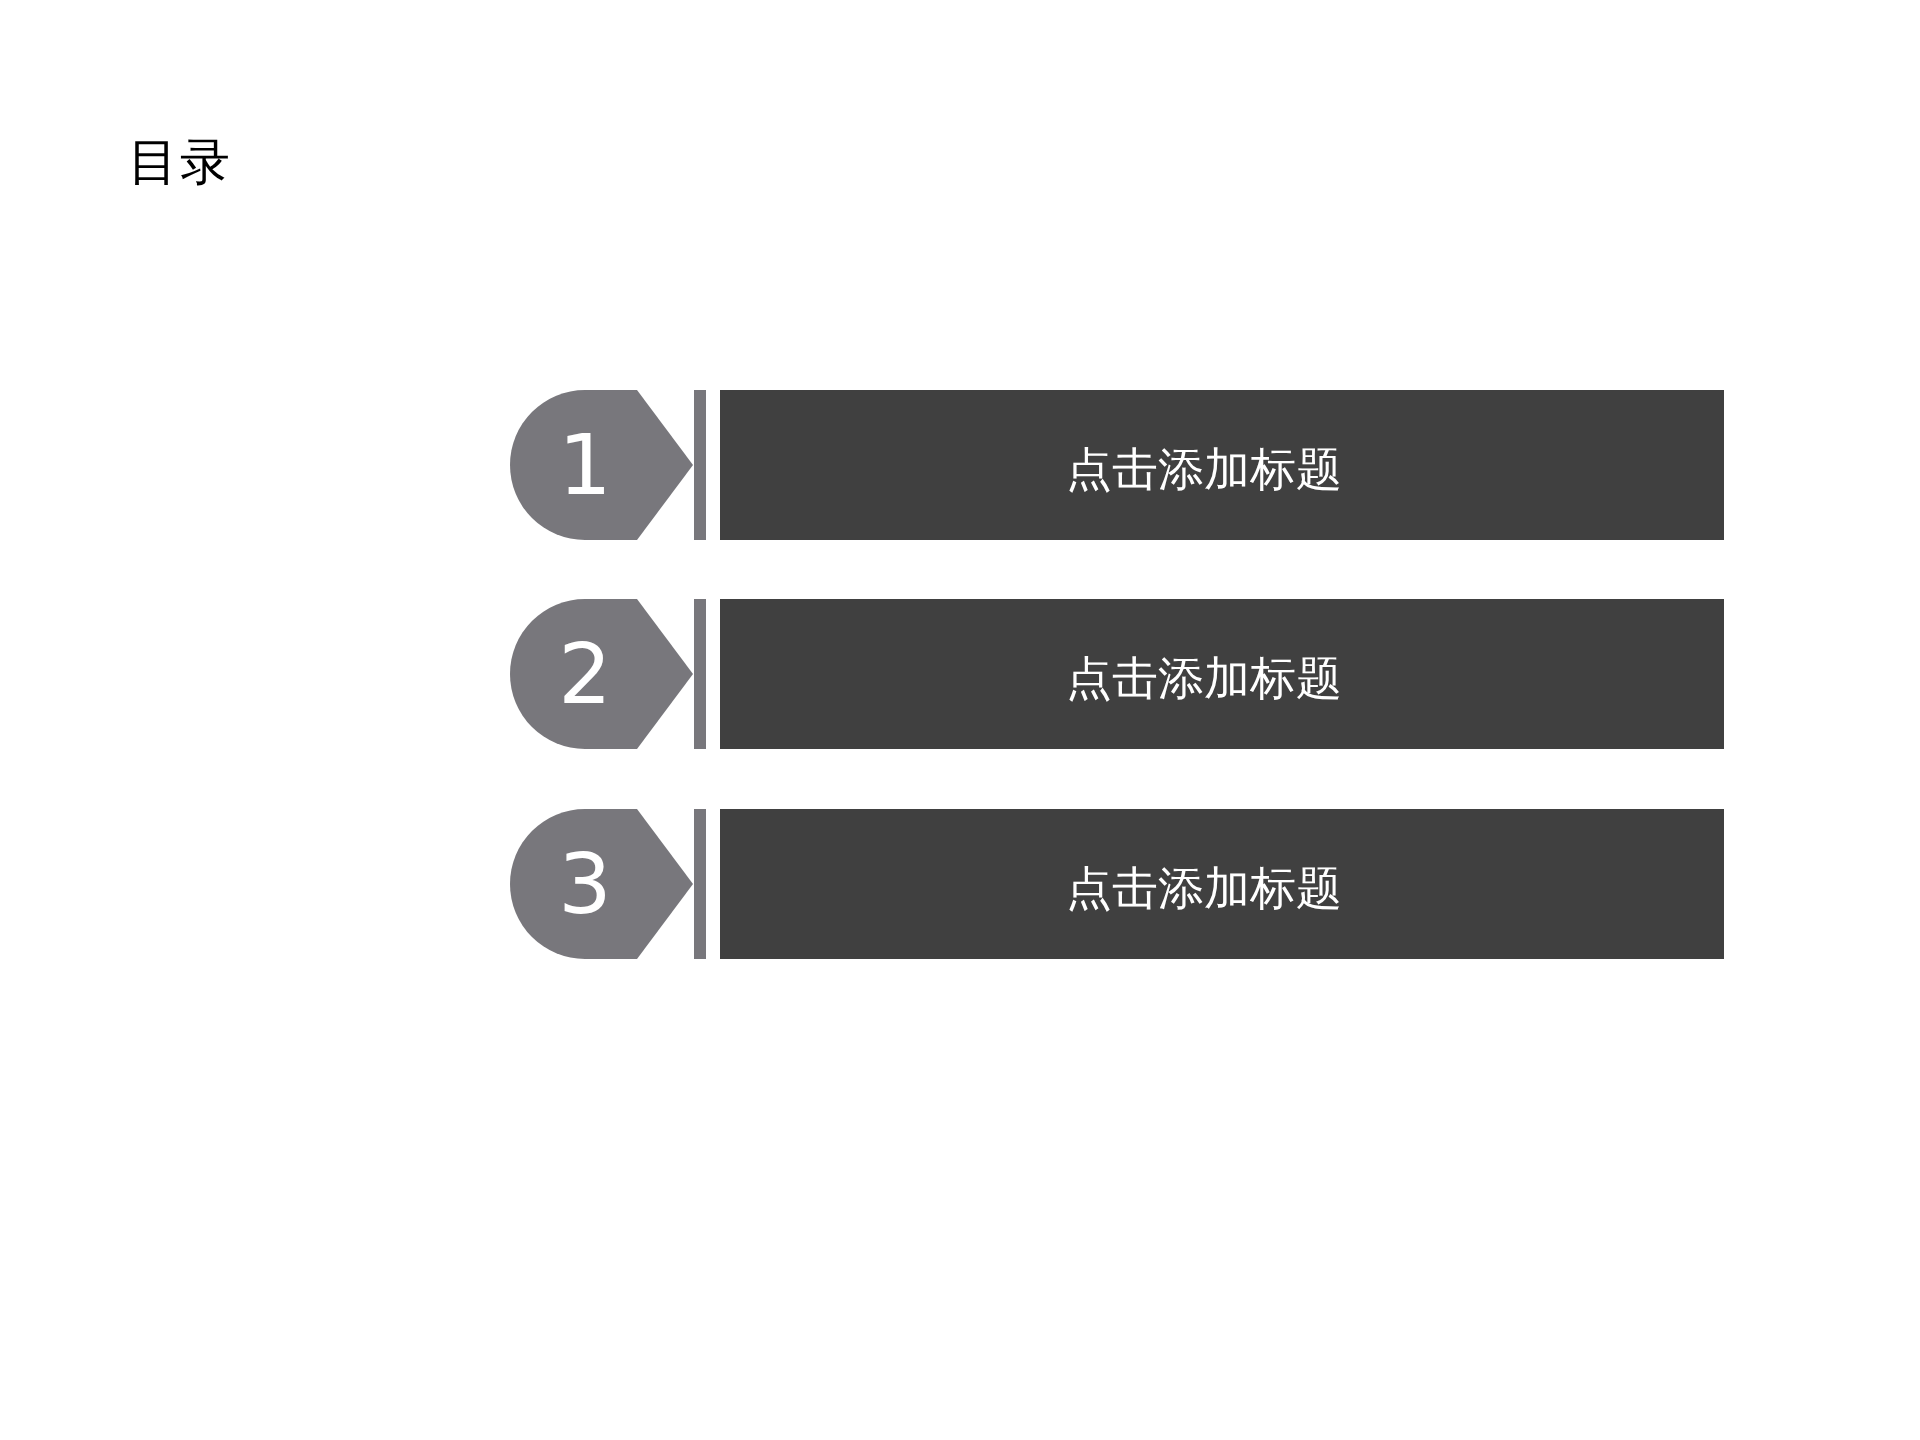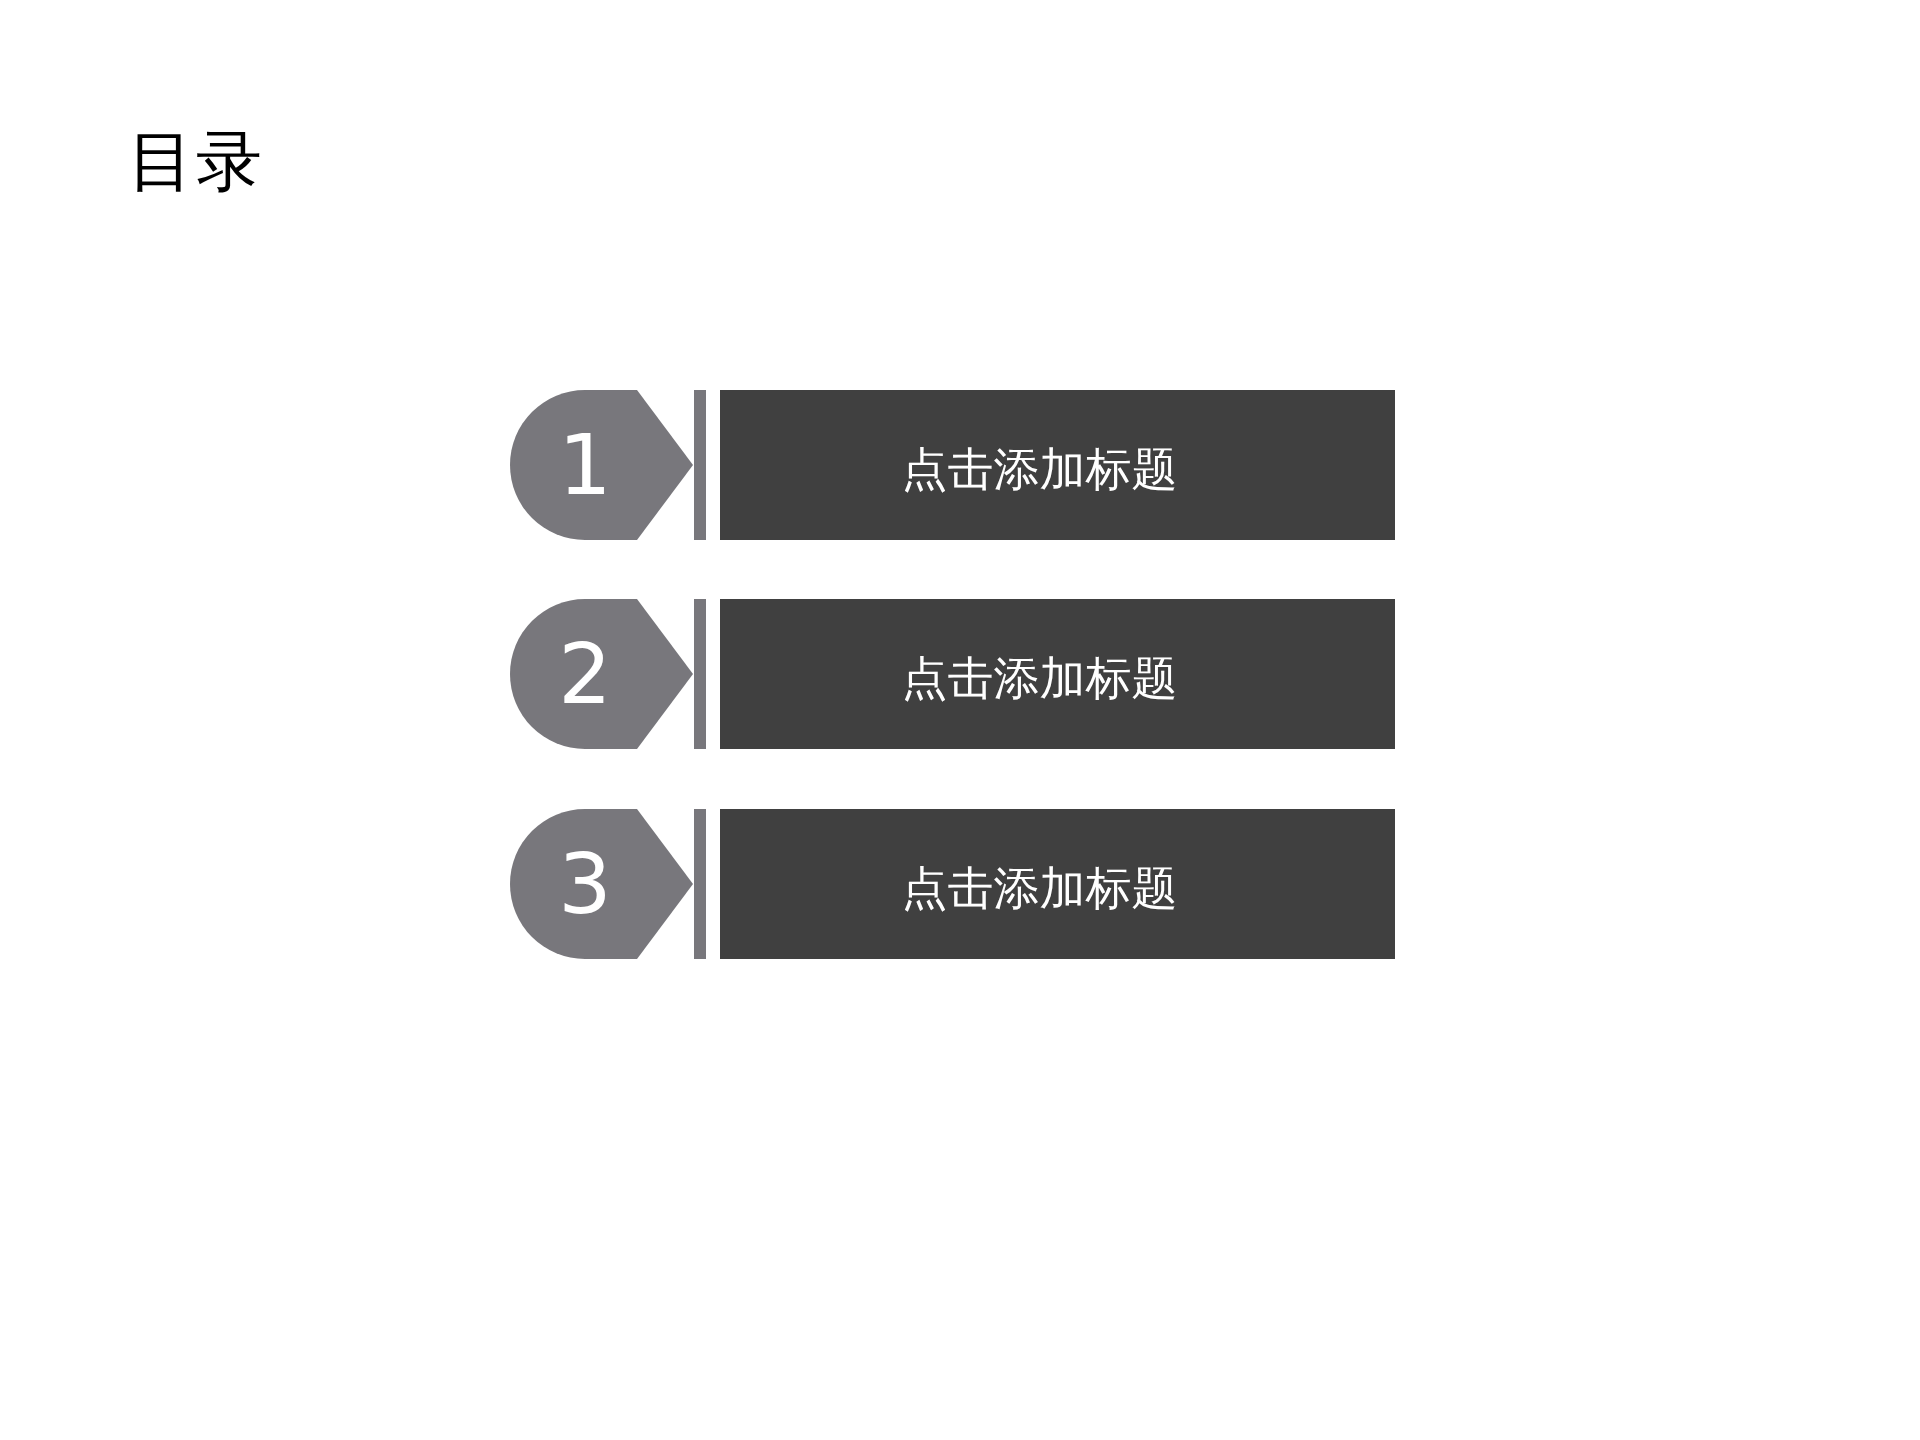--- a/index.html
+++ b/index.html
@@ -1,23 +1,23 @@
 <!DOCTYPE html>
 <html><head>
 <meta charset="utf-8">
 <style>
   html, body { margin:0; padding:0; }
   body { width:1920px; height:1440px; background:#ffffff; position:relative; overflow:hidden; font-family:"DejaVu Sans", sans-serif; }
-  .title { position:absolute; left:128px; top:112px; font-size:66px; line-height:100px; color:#000; font-weight:normal; letter-spacing:2px; }
+  .title { position:absolute; left:128px; top:112px; font-size:50px; line-height:100px; color:#000; font-weight:normal; letter-spacing:2px; }
   .row { position:absolute; left:0; width:1920px; height:150px; }
   .badge { position:absolute; left:510px; top:0; width:184px; height:150px; }
   .badge svg { position:absolute; left:0; top:0; }
   .num { position:absolute; left:510px; top:0; width:150px; height:150px; line-height:150px; text-align:center; color:#fff; font-size:84px; font-family:"DejaVu Sans", sans-serif; }
   .sep { position:absolute; left:694px; top:0; width:12px; height:150px; }
-  .box { position:absolute; left:720px; top:0; width:675px; height:150px; display:flex; align-items:center; justify-content:center; }
+  .box { position:absolute; left:720px; top:0; width:1004px; height:150px; display:flex; align-items:center; justify-content:center; }
   .box-label { color:#fff; font-size:46px; margin-top:10px; margin-right:36px; }
 </style>
 </head>
 <body>
 
 <div class="title">目录</div>
 
 <div class="row" style="top:390px;">
   <div class="badge">
     <svg width="184" height="150" viewBox="0 0 184 150">

